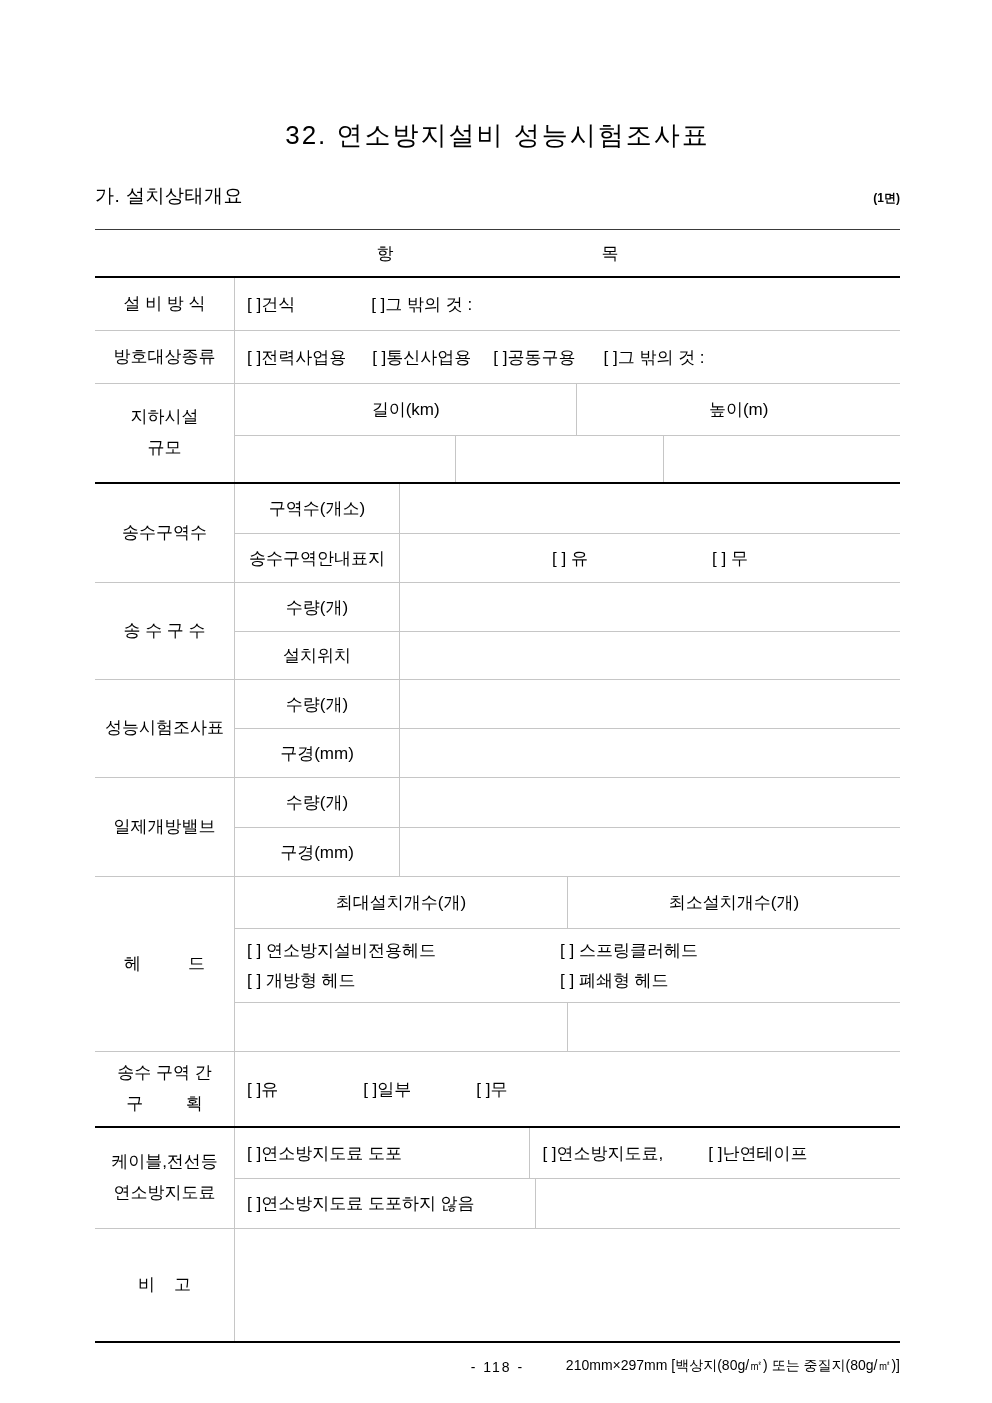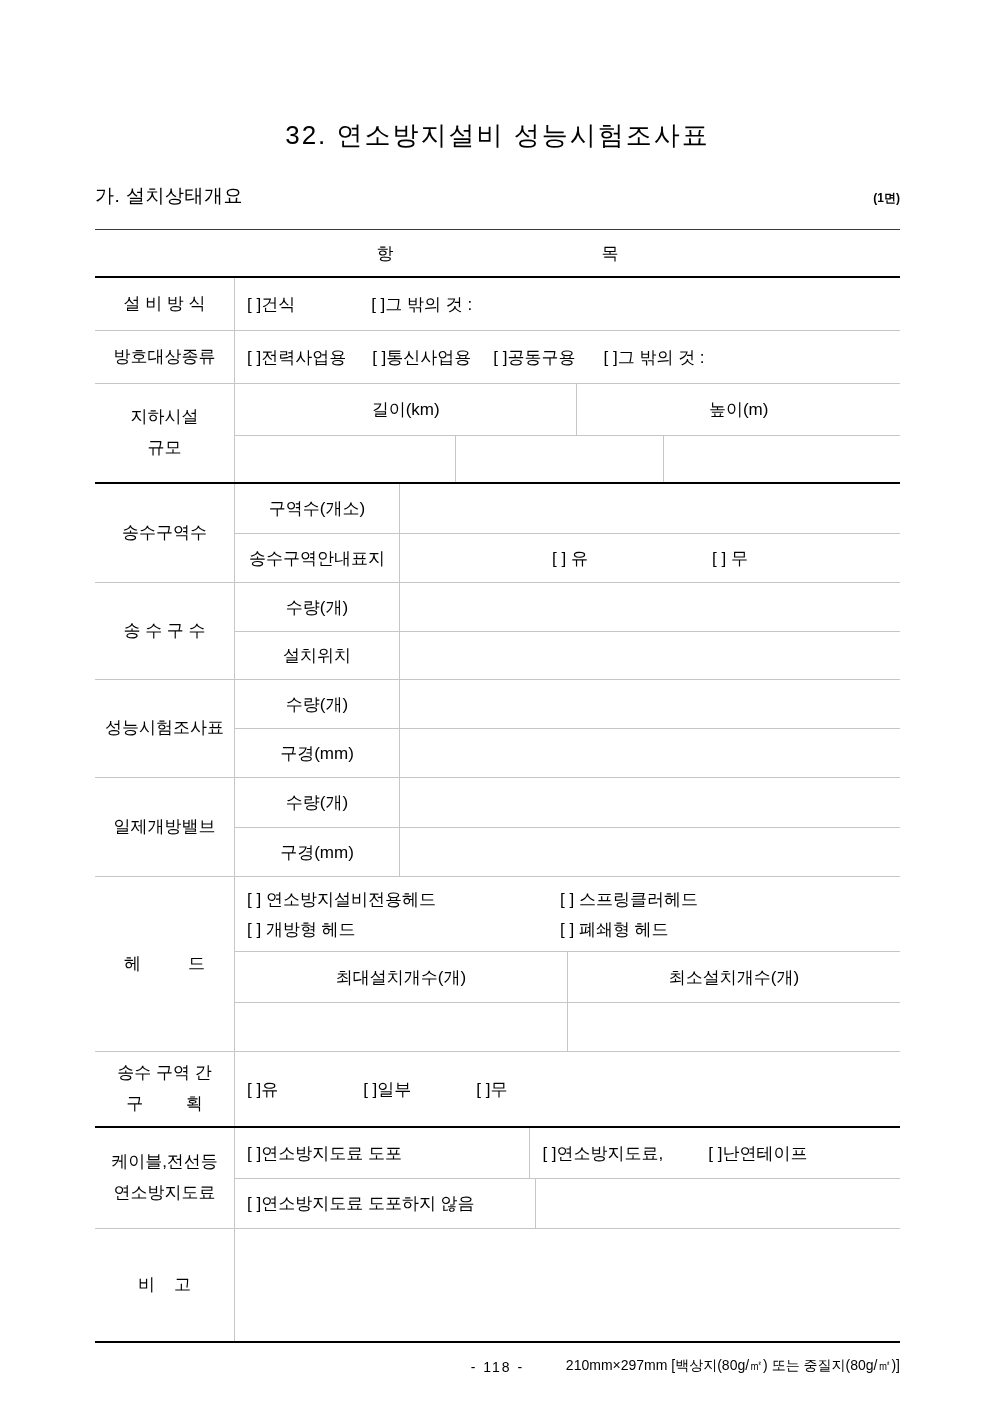--- a/index.html
+++ b/index.html
@@ -185,34 +185,34 @@
         <div class="sub-row h49">
           <div class="sub-label">구경(mm)</div>
           <div class="fill cell"></div>
         </div>
       </div>
     </div>
 
     <div class="section">
       <div class="label-cell">헤          드</div>
       <div class="body">
+        <div class="sub-row h51 bordered-next">
+          <div class="cell" style="flex:1 1 0">최대설치개수(개)</div>
+          <div class="cell" style="flex:1 1 0">최소설치개수(개)</div>
+        </div>
         <div class="sub-row h74 check-area">
           <div class="check-line">
             <span class="c1">[ ] 연소방지설비전용헤드</span>
             <span>[ ] 스프링클러헤드</span>
           </div>
           <div class="check-line">
             <span class="c1">[ ] 개방형 헤드</span>
             <span>[ ] 폐쇄형 헤드</span>
           </div>
         </div>
-        <div class="sub-row h51 bordered-next">
-          <div class="cell" style="flex:1 1 0">최대설치개수(개)</div>
-          <div class="cell" style="flex:1 1 0">최소설치개수(개)</div>
-        </div>
         <div class="sub-row h49 bordered-next">
           <div class="cell" style="flex:1 1 0"></div>
           <div class="cell" style="flex:1 1 0"></div>
         </div>
       </div>
     </div>
 
     <div class="section">
       <div class="label-cell">송수 구역 간
 구         획</div>

